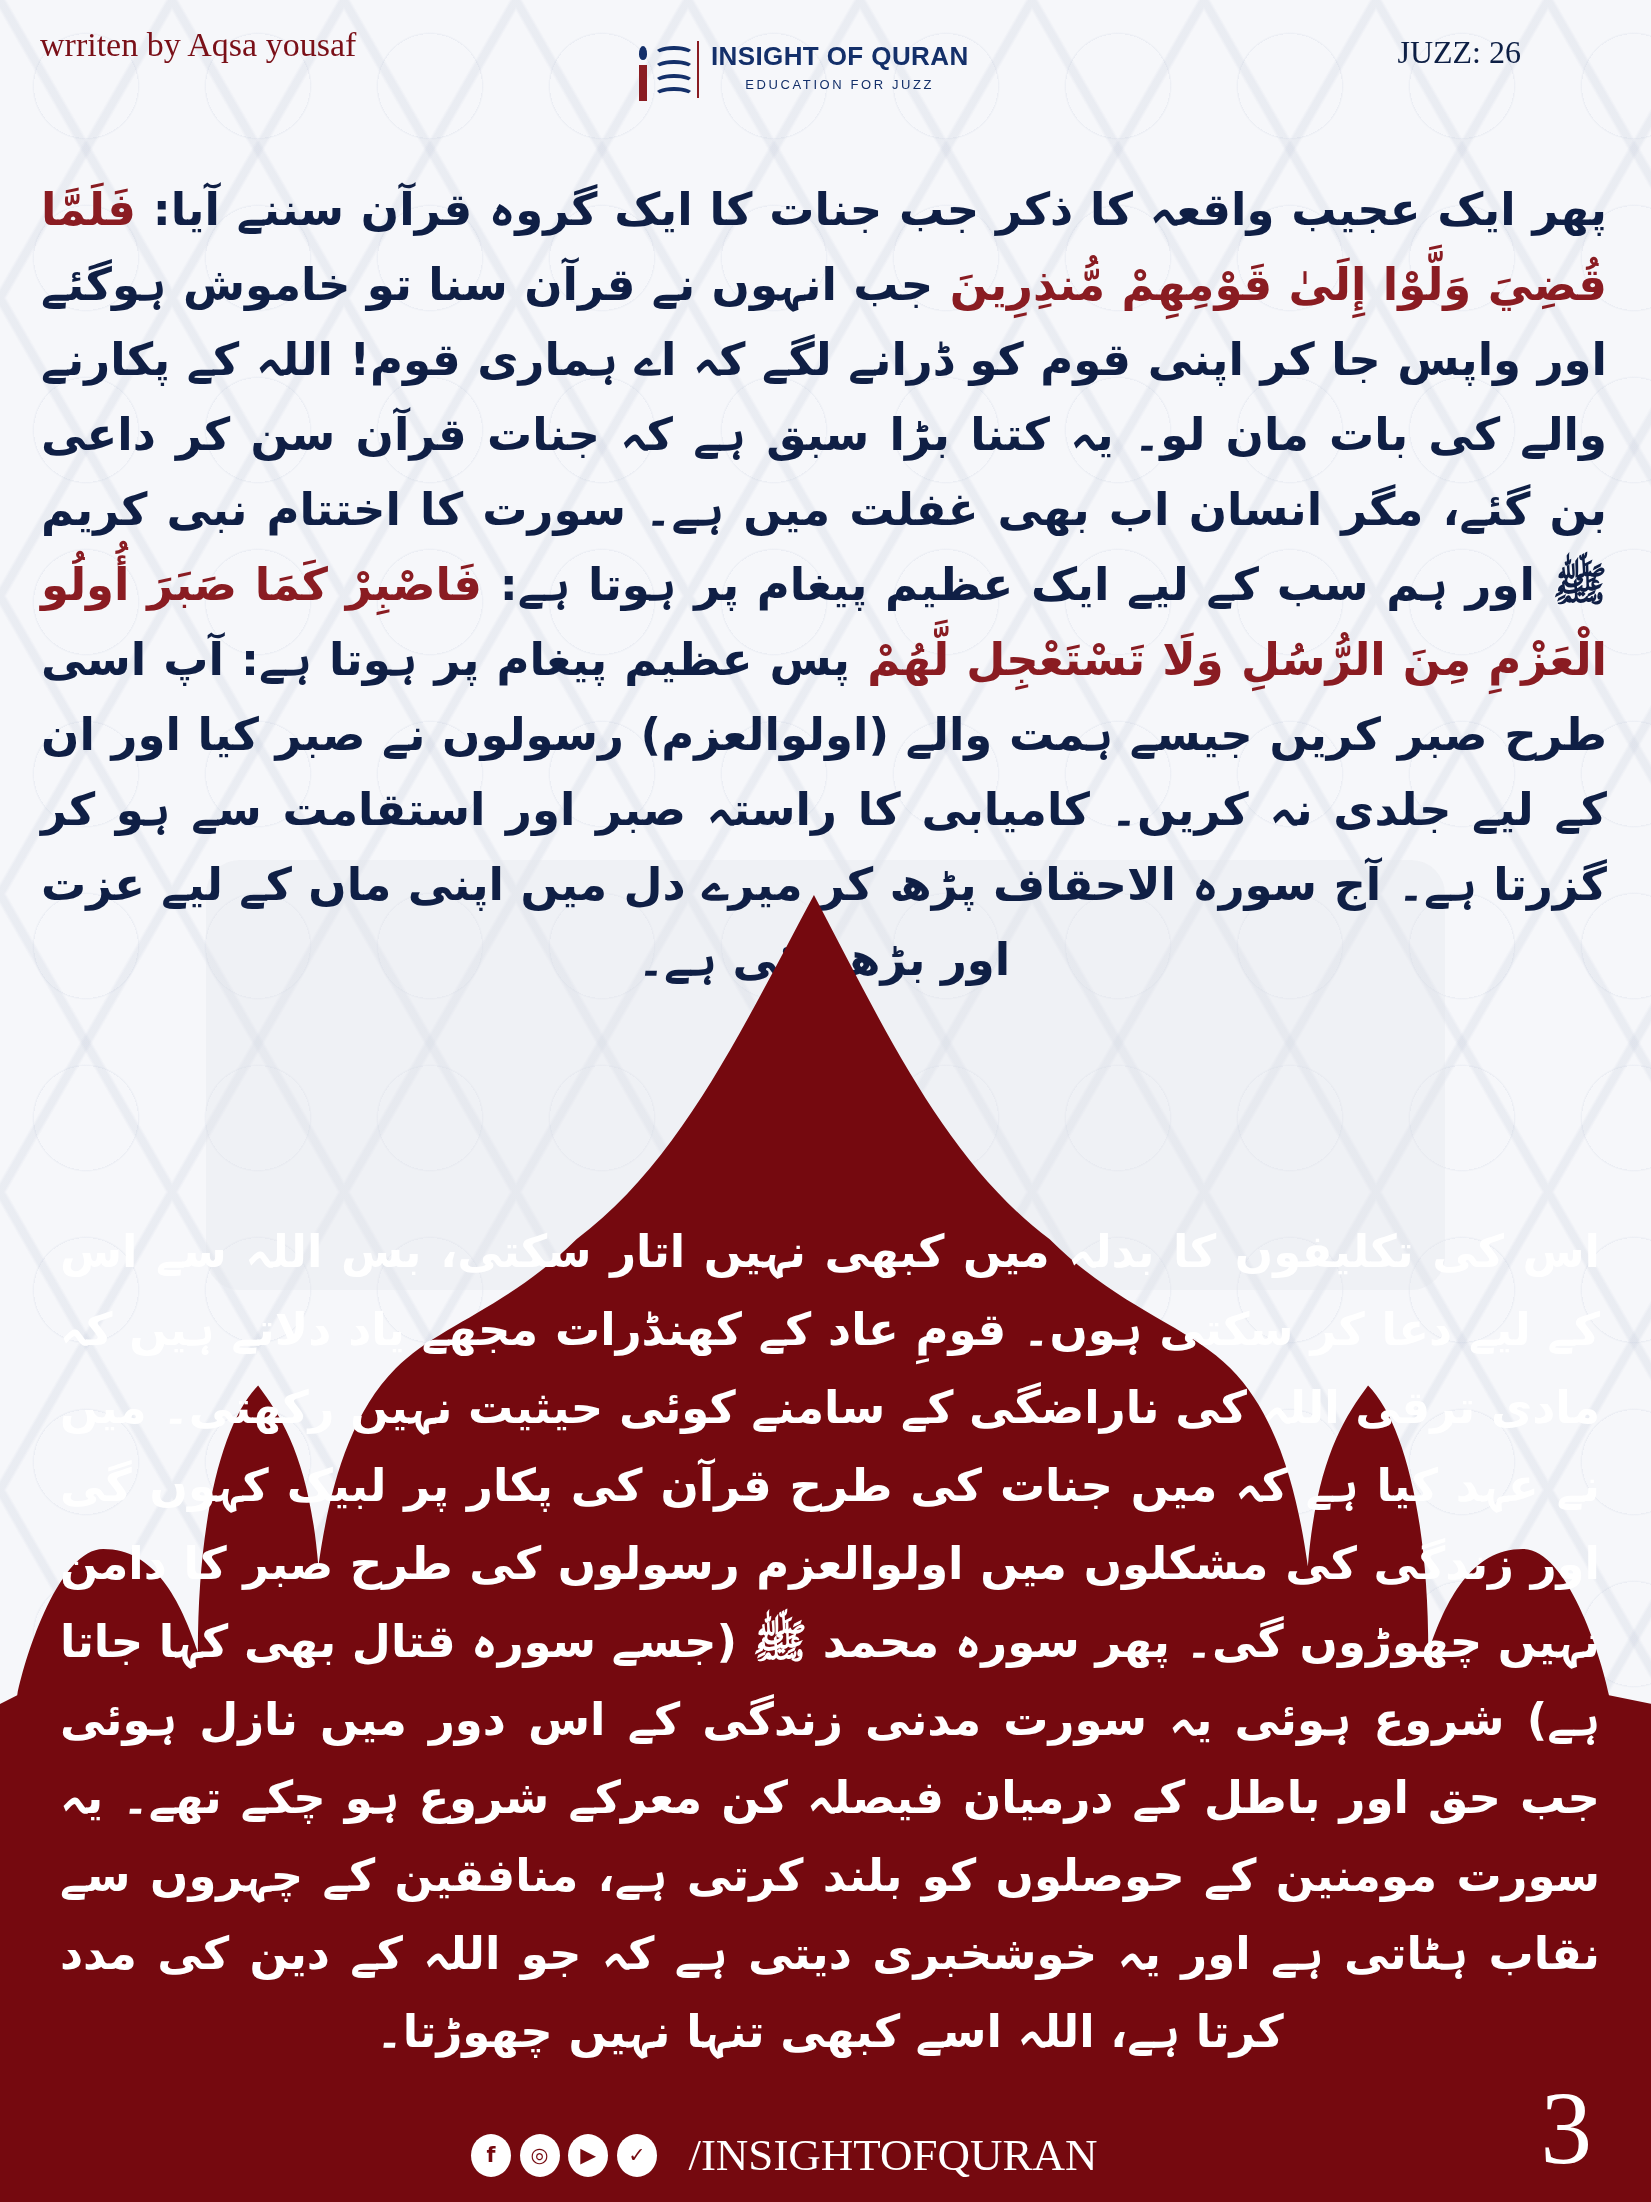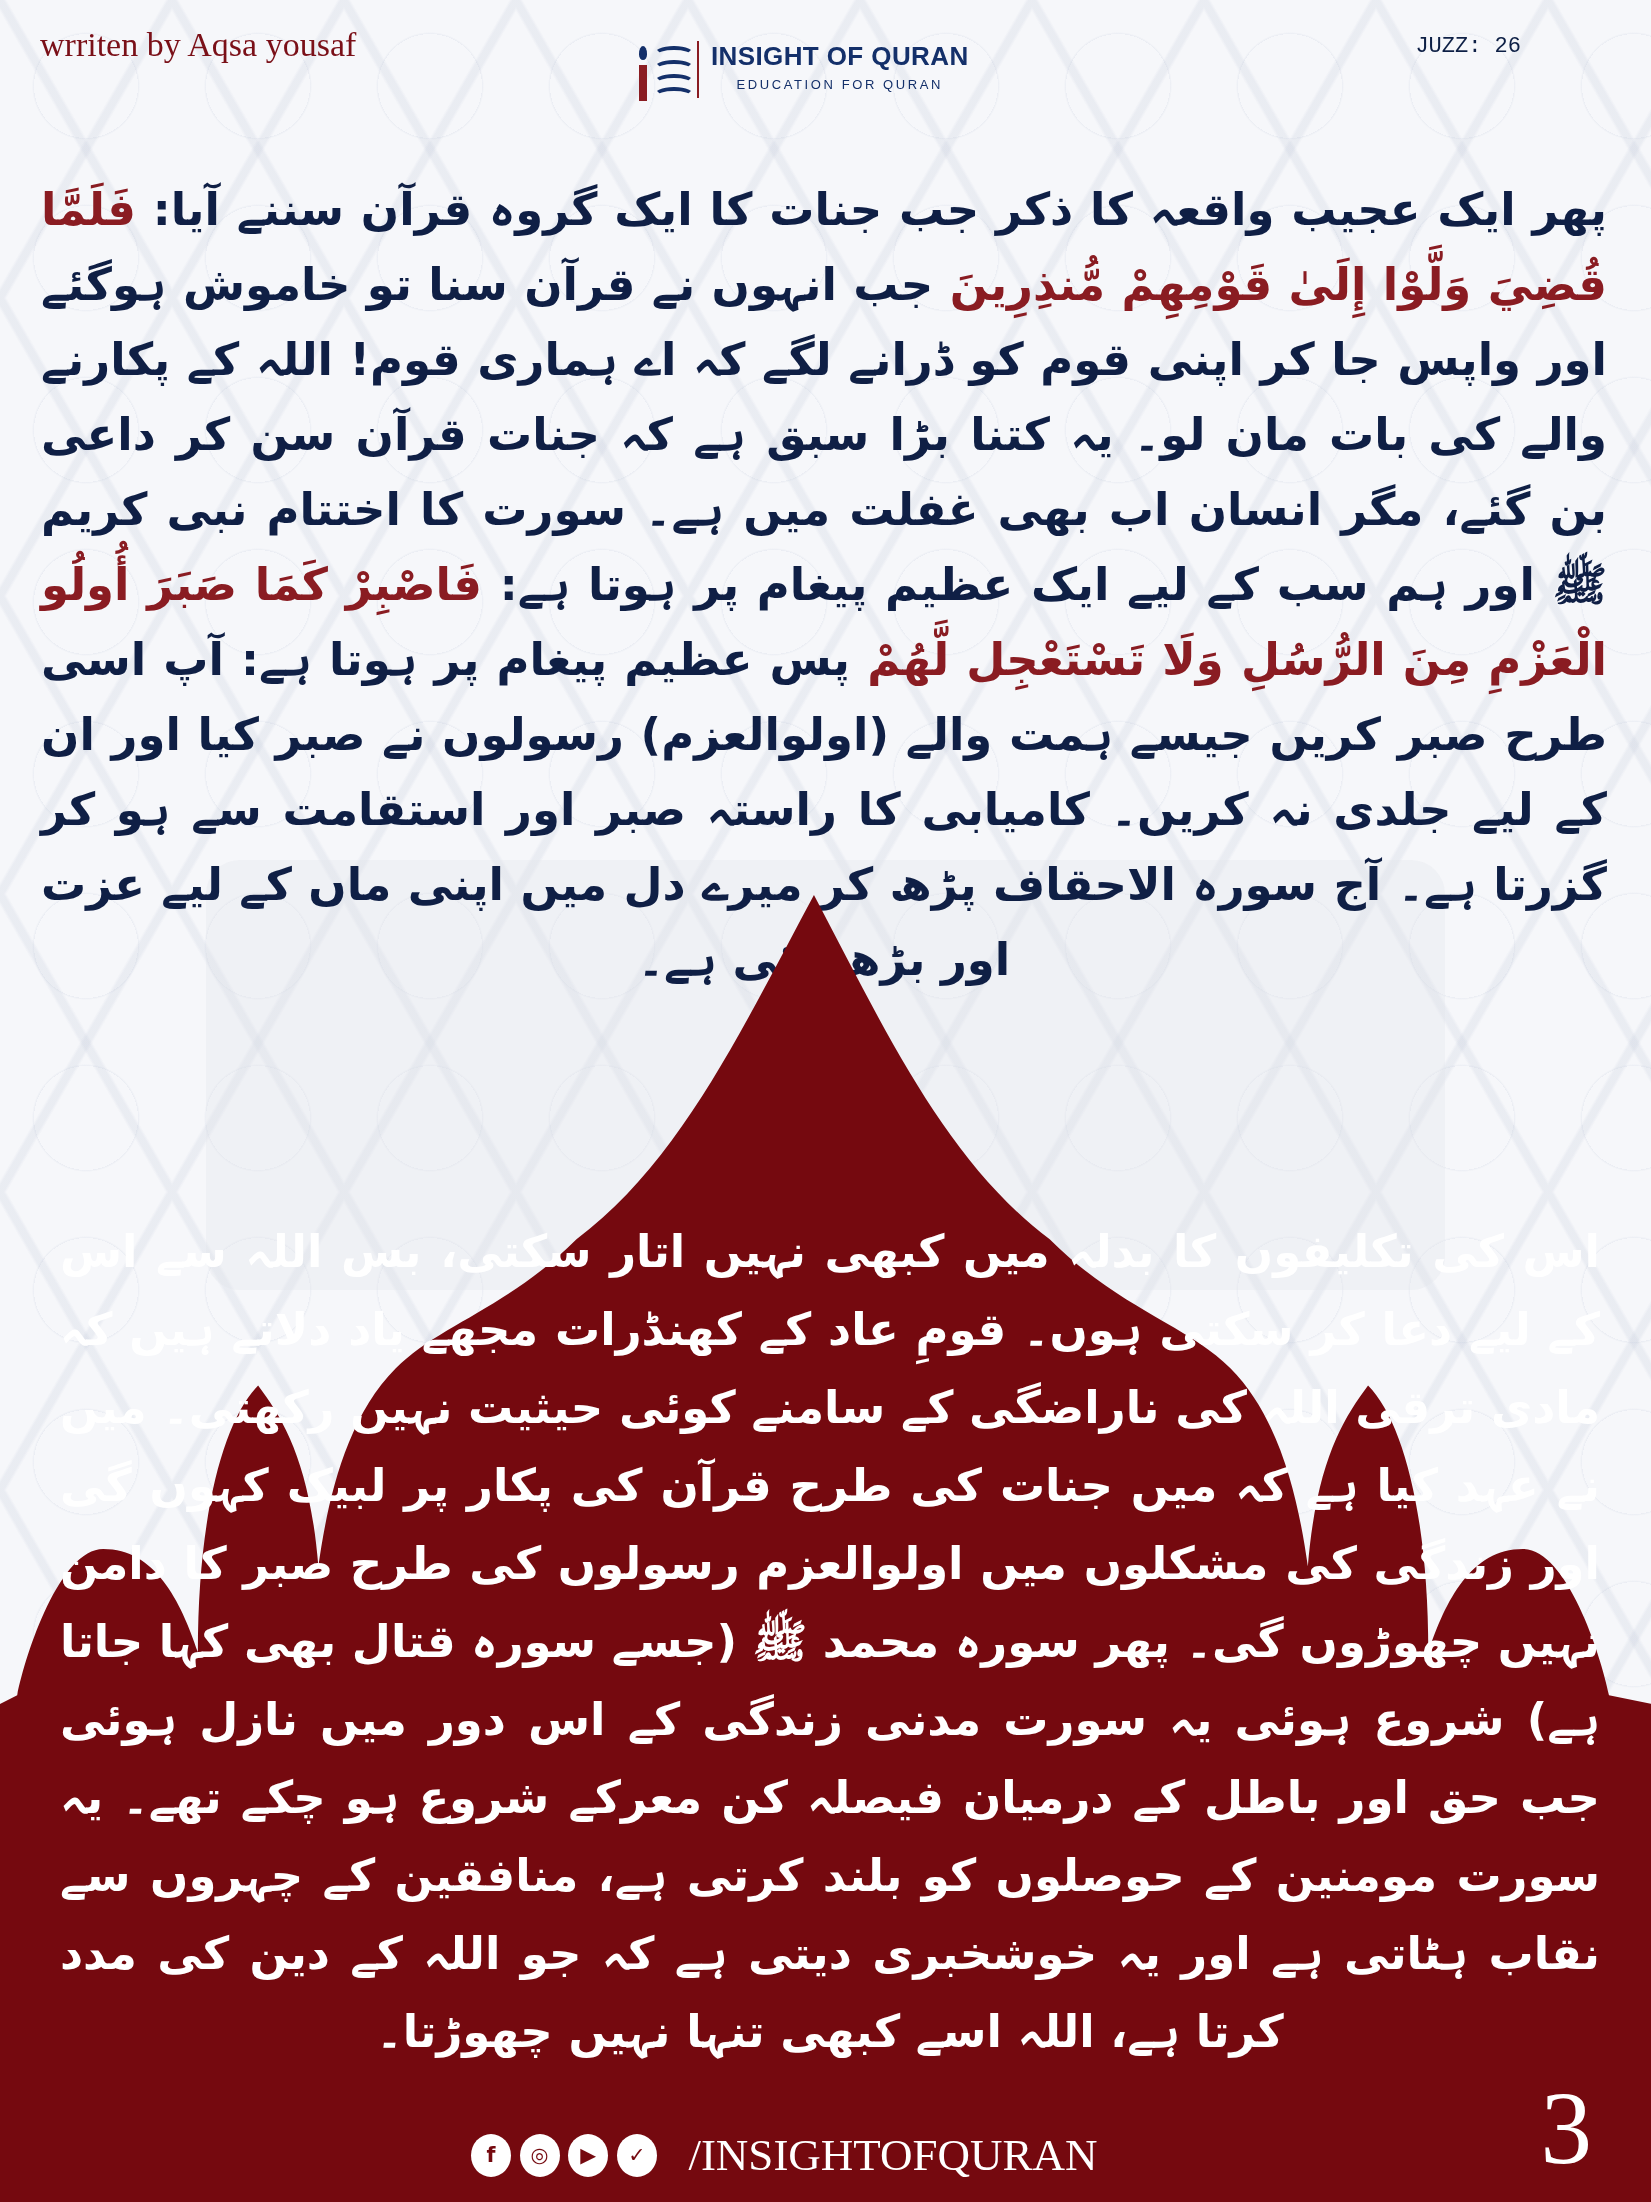--- a/index.html
+++ b/index.html
@@ -20,21 +20,21 @@
     position: absolute; left: 206px; top: 860px; width: 1239px; height: 430px;
     background: rgba(225,228,236,0.35); border-radius: 34px;
   }
   .header { position: absolute; top: 0; left: 0; width: 1578px; height: 120px; }
   .author {
     position: absolute; left: 40px; top: 26px;
     font-family: "Liberation Serif", serif; font-size: 34px; color: #7a1018;
   }
   .juzz {
     position: absolute; right: 57px; top: 34px;
-    font-family: Liberation Mono, monospace; font-size: 22px; color: #0d1f45;
+    font-family: Liberation Serif, serif; font-size: 32px; color: #0d1f45;
   }
   .logo { position: absolute; left: 637px; top: 41px; display: flex; align-items: flex-start; }
   .logo-mark { width: 55px; height: 62px; position: relative; }
   .logo-bar { position: absolute; left: 1.7px; top: 24px; width: 8.6px; height: 36px; background: #8a1c22; }
   .logo-drop { position: absolute; left: 1.7px; top: 5.2px; width: 8.6px; height: 13.8px; border-radius: 50% 50% 50% 50% / 60% 60% 40% 40%; background: #14306a; }
   .logo-wave { position: absolute; left: 15.5px; width: 34px; height: 10.3px; border: 4.3px solid #14306a; border-color: #14306a transparent transparent transparent; border-radius: 50%; }
   .logo-divider { width: 1.7px; height: 57px; background: #8a1c22; margin: 0 12px 0 5.2px; }
   .logo-text { display: flex; flex-direction: column; }
   .logo-title { font-family: "Liberation Sans", sans-serif; font-weight: bold; font-size: 26px; color: #14306a; letter-spacing: 0.4px; }
   .logo-sub { font-family: "Liberation Sans", sans-serif; font-size: 13px; color: #14306a; letter-spacing: 2.6px; margin-top: 5.2px; text-align: center; }
@@ -84,21 +84,21 @@
       <div class="logo-drop"></div>
       <div class="logo-bar"></div>
       <div class="logo-wave" style="top:5.2px"></div>
       <div class="logo-wave" style="top:19px"></div>
       <div class="logo-wave" style="top:33px"></div>
       <div class="logo-wave" style="top:46px"></div>
     </div>
     <div class="logo-divider"></div>
     <div class="logo-text">
       <span class="logo-title">INSIGHT OF QURAN</span>
-      <span class="logo-sub">EDUCATION FOR QURAN</span>
+      <span class="logo-sub">EDUCATION FOR JUZZ</span>
     </div>
   </div>
 
   <div class="juzz">JUZZ: 26</div>
 </div>
 
 <div class="top-text">
   <span>پھر ایک عجیب واقعہ کا ذکر جب جنات کا ایک گروہ قرآن سننے آیا:</span><span class="verse"> فَلَمَّا قُضِيَ وَلَّوْا إِلَىٰ قَوْمِهِمْ مُّنذِرِينَ </span><span>جب انہوں نے قرآن سنا تو خاموش ہوگئے اور واپس جا کر اپنی قوم کو ڈرانے لگے کہ اے ہماری قوم! اللہ کے پکارنے والے کی بات مان لو۔ یہ کتنا بڑا سبق ہے کہ جنات قرآن سن کر داعی بن گئے، مگر انسان اب بھی غفلت میں ہے۔ سورت کا اختتام نبی کریم ﷺ اور ہم سب کے لیے ایک عظیم پیغام پر ہوتا ہے:</span><span class="verse"> فَاصْبِرْ كَمَا صَبَرَ أُولُو الْعَزْمِ مِنَ الرُّسُلِ وَلَا تَسْتَعْجِل لَّهُمْ </span><span>پس عظیم پیغام پر ہوتا ہے: آپ اسی طرح صبر کریں جیسے ہمت والے (اولوالعزم) رسولوں نے صبر کیا اور ان کے لیے جلدی نہ کریں۔ کامیابی کا راستہ صبر اور استقامت سے ہو کر گزرتا ہے۔ آج سورہ الاحقاف پڑھ کر میرے دل میں اپنی ماں کے لیے عزت اور بڑھ گئی ہے۔</span>
 </div>
 

